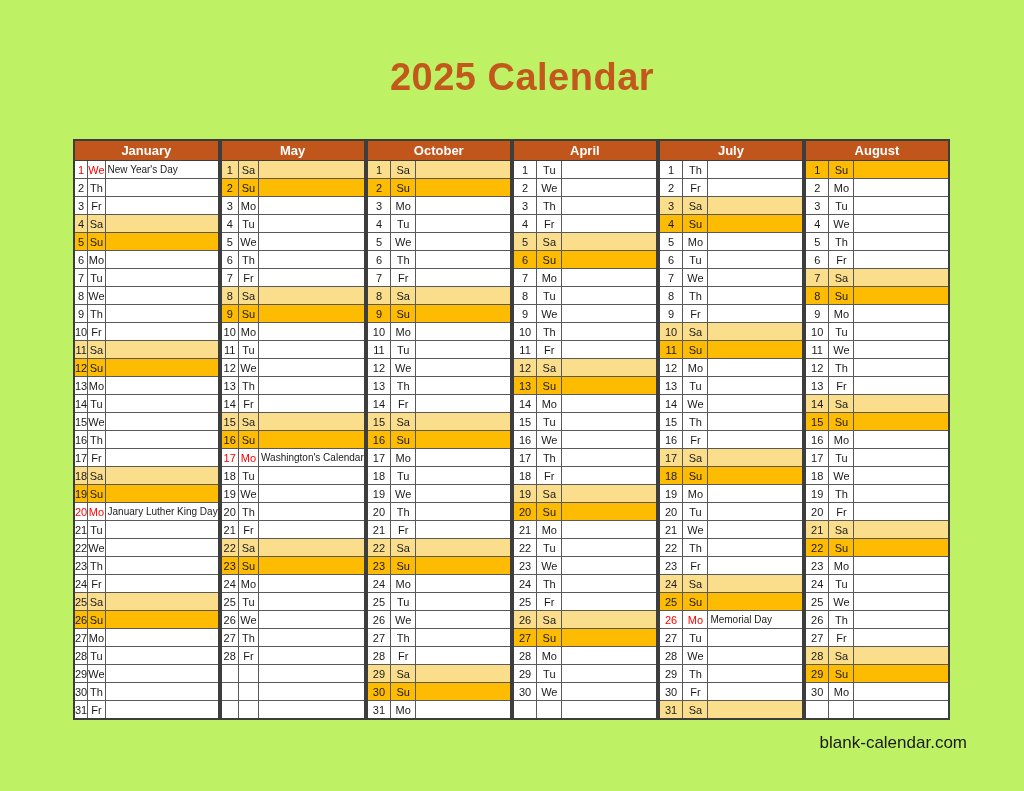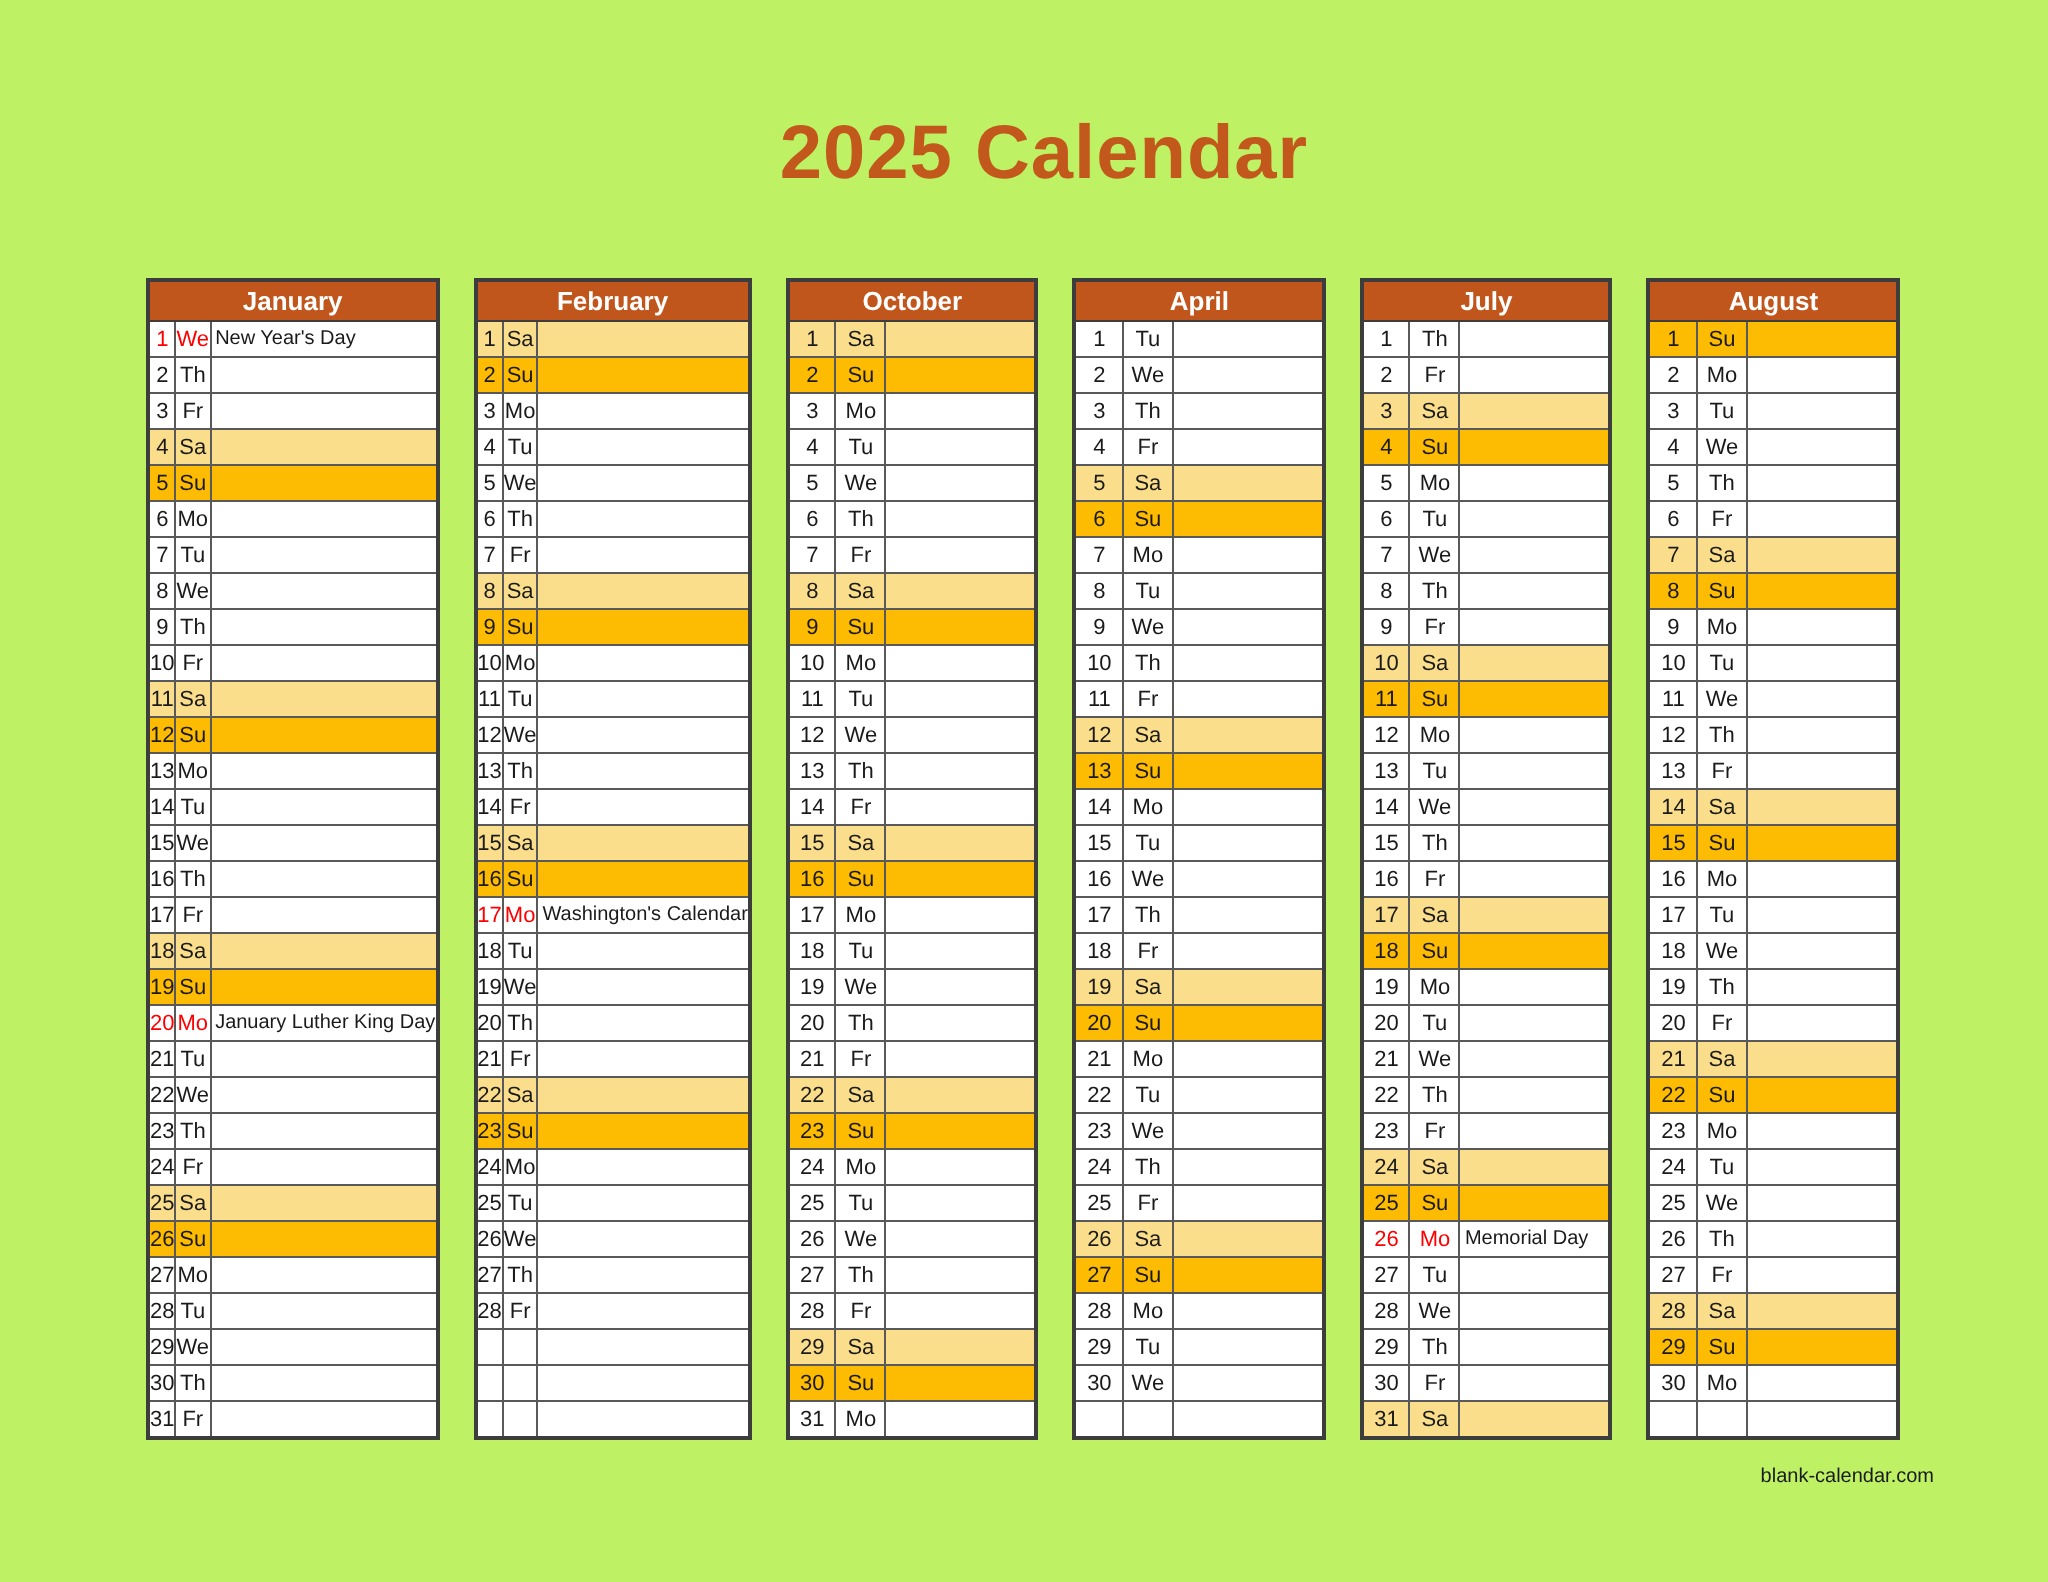--- a/index.html
+++ b/index.html
@@ -27,21 +27,21 @@
     color: #c2581c;
     margin: 0;
     letter-spacing: 0.5px;
   }
   .calendar {
     position: absolute;
     left: 73px;
     top: 139px;
     width: 877px;
     display: flex;
-    gap: 17px;
+    gap: 0;
   }
   table.month {
     flex: 1 1 0;
     border-collapse: collapse;
     table-layout: fixed;
     border: 2px solid #3d3d3d;
   }
   th.month-name {
     background: #c0561c;
     color: #ffffff;
@@ -69,21 +69,21 @@
     padding-left: 2px;
     text-align: left;
   }
   tr.sat td { background: #fbde8c; }
   tr.sun td { background: #fdbb01; }
   tr.holiday td.num, tr.holiday td.dow { color: #fe0000; }
   .footer {
     position: absolute;
     top: 733px;
     right: 77px;
-    font-size: 10px;
+    font-size: 17px;
     color: #1a1a1a;
   }
 </style>
 </head>
 <body>
 
 <div class="page">
   <h1 class="title">2025 Calendar</h1>
   <div class="calendar" id="calendar">
       <table class="month">
@@ -256,21 +256,21 @@
         </tbody>
       </table>
       <table class="month">
         <colgroup>
           <col class="c-num">
           <col class="c-dow">
           <col class="c-note">
         </colgroup>
         <thead>
           <tr>
-            <th colspan="3" class="month-name">February</th>
+            <th colspan="3" class="month-name">May</th>
           </tr>
         </thead>
         <tbody>
           <tr class="sat">
             <td class="num">1</td>
             <td class="dow">Sa</td>
             <td class="note"></td>
           </tr>
           <tr class="sun">
             <td class="num">2</td>

